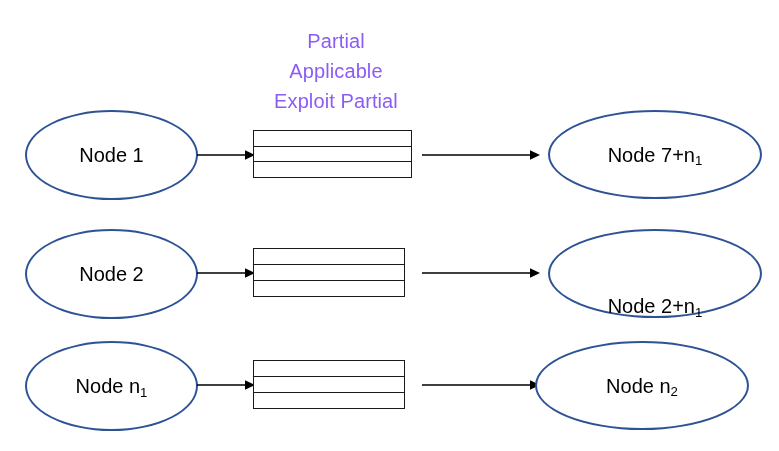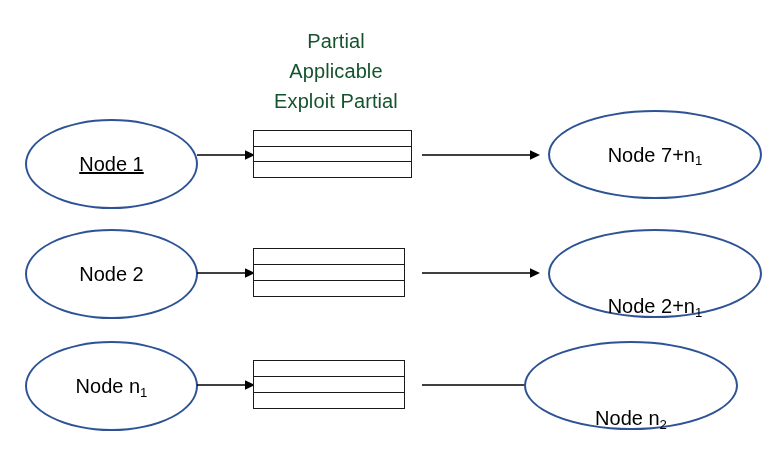--- a/index.html
+++ b/index.html
@@ -16,21 +16,21 @@
     overflow: hidden;
   }
   .title-block {
     position: absolute;
     left: 236px;
     top: 26px;
     width: 200px;
     text-align: center;
     font-size: 20px;
     line-height: 30px;
-    color: #14532d;
+    color: #8b5cf6;
     letter-spacing: 0.1px;
   }
   .title-line {
     display: block;
     white-space: nowrap;
   }
   .node-ellipse {
     position: absolute;
     box-sizing: border-box;
     border: 2.2px solid #2E5395;
@@ -81,21 +81,21 @@
 <body>
 
 <div id="diagram-root">
 
   <div class="title-block">
     <span class="title-line">Partial</span>
     <span class="title-line">Applicable</span>
     <span class="title-line">Exploit Partial</span>
   </div>
 
-  <div class="node-ellipse" style="left:25px; top:119px; width:173px; height:90px;text-decoration:underline;">
+  <div class="node-ellipse" style="left:25px; top:110px; width:173px; height:90px;">
     <span class="node-label">
       <span>Node 1</span><sub></sub>
     </span>
   </div>
 
   <div class="arrow" style="left:197px; top:149px; width:58px;">
     <svg width="58" height="12" viewBox="0 0 58 12">
       <line x1="0" y1="6" x2="49" y2="6" stroke="#000000" stroke-width="1.6"></line>
       <polygon points="48,1.2 58,6 48,10.8" fill="#000000"></polygon>
     </svg>
@@ -171,19 +171,19 @@
     <div class="vector-row"></div>
   </div>
 
   <div class="arrow" style="left:422px; top:379px; width:118px;">
     <svg width="118" height="12" viewBox="0 0 118 12">
       <line x1="0" y1="6" x2="109" y2="6" stroke="#000000" stroke-width="1.6"></line>
       <polygon points="108,1.2 118,6 108,10.8" fill="#000000"></polygon>
     </svg>
   </div>
 
-  <div class="node-ellipse" style="left:524px; top:341px; width:214px; height:89px;align-items:flex-end;">
+  <div class="node-ellipse" style="left:535px; top:341px; width:214px; height:89px;">
     <span class="node-label">
       <span>Node n</span><sub>2</sub>
     </span>
   </div>
 
 </div>
 
 </body></html>

